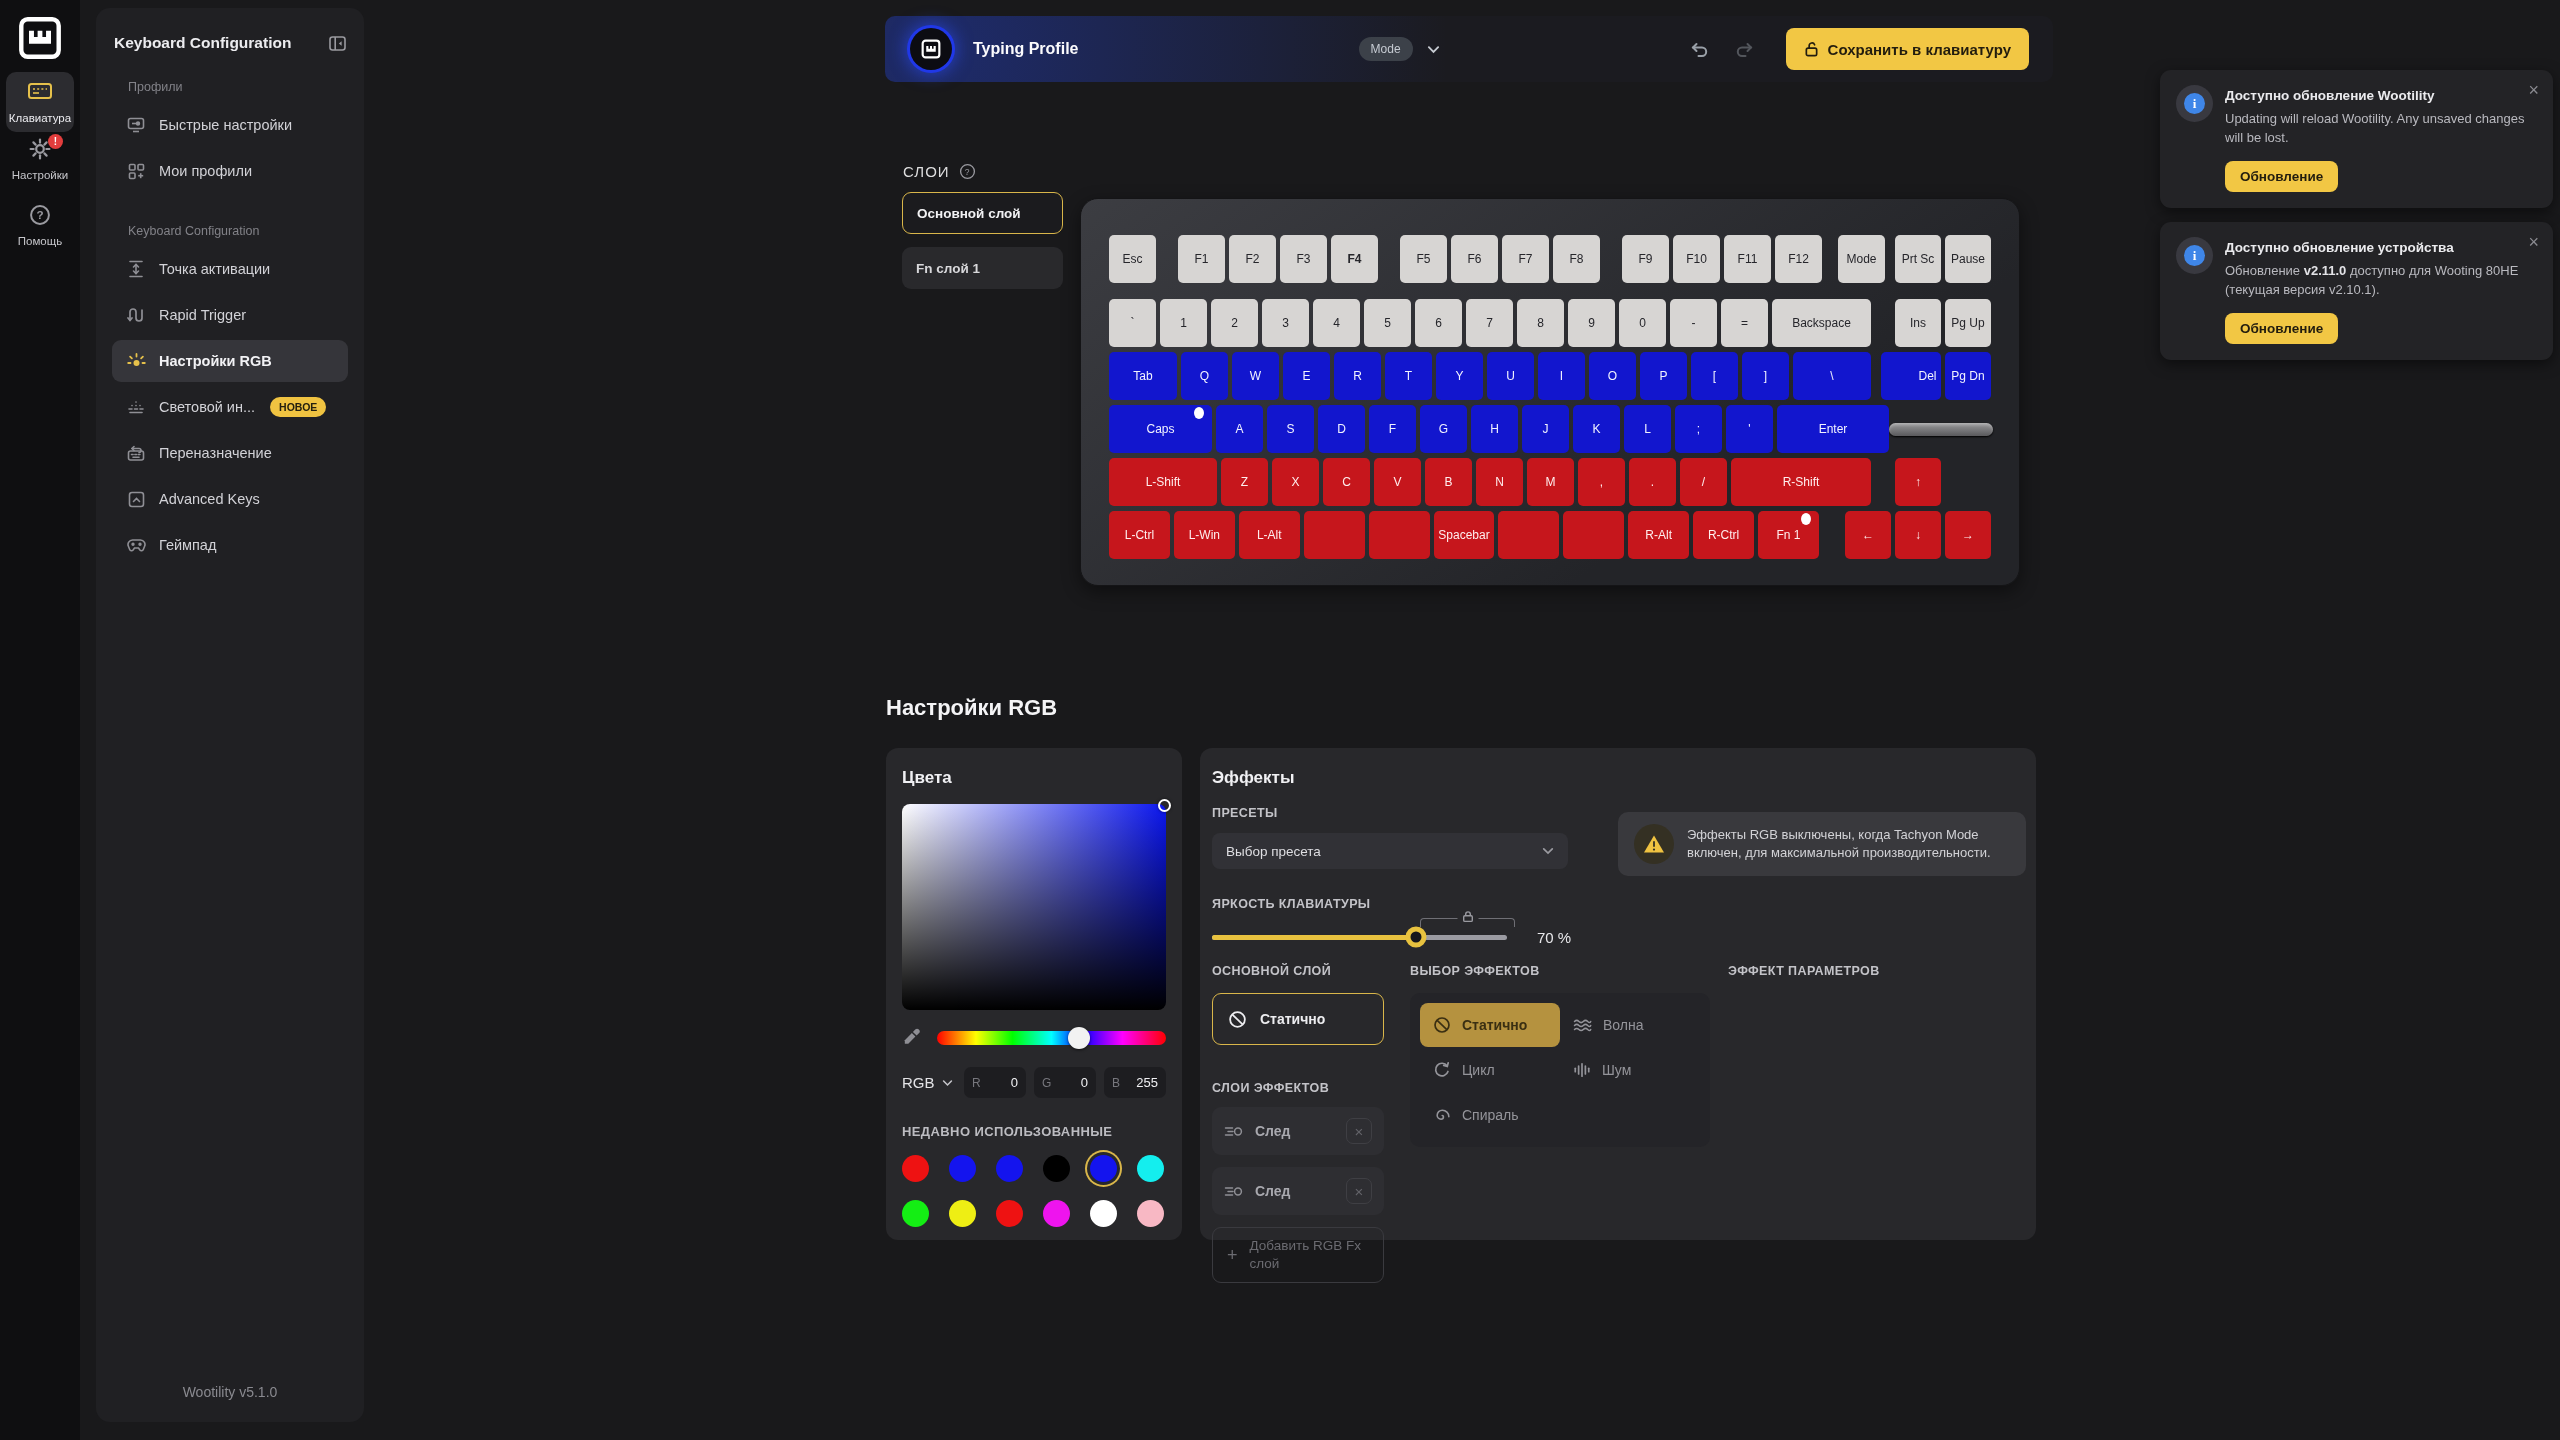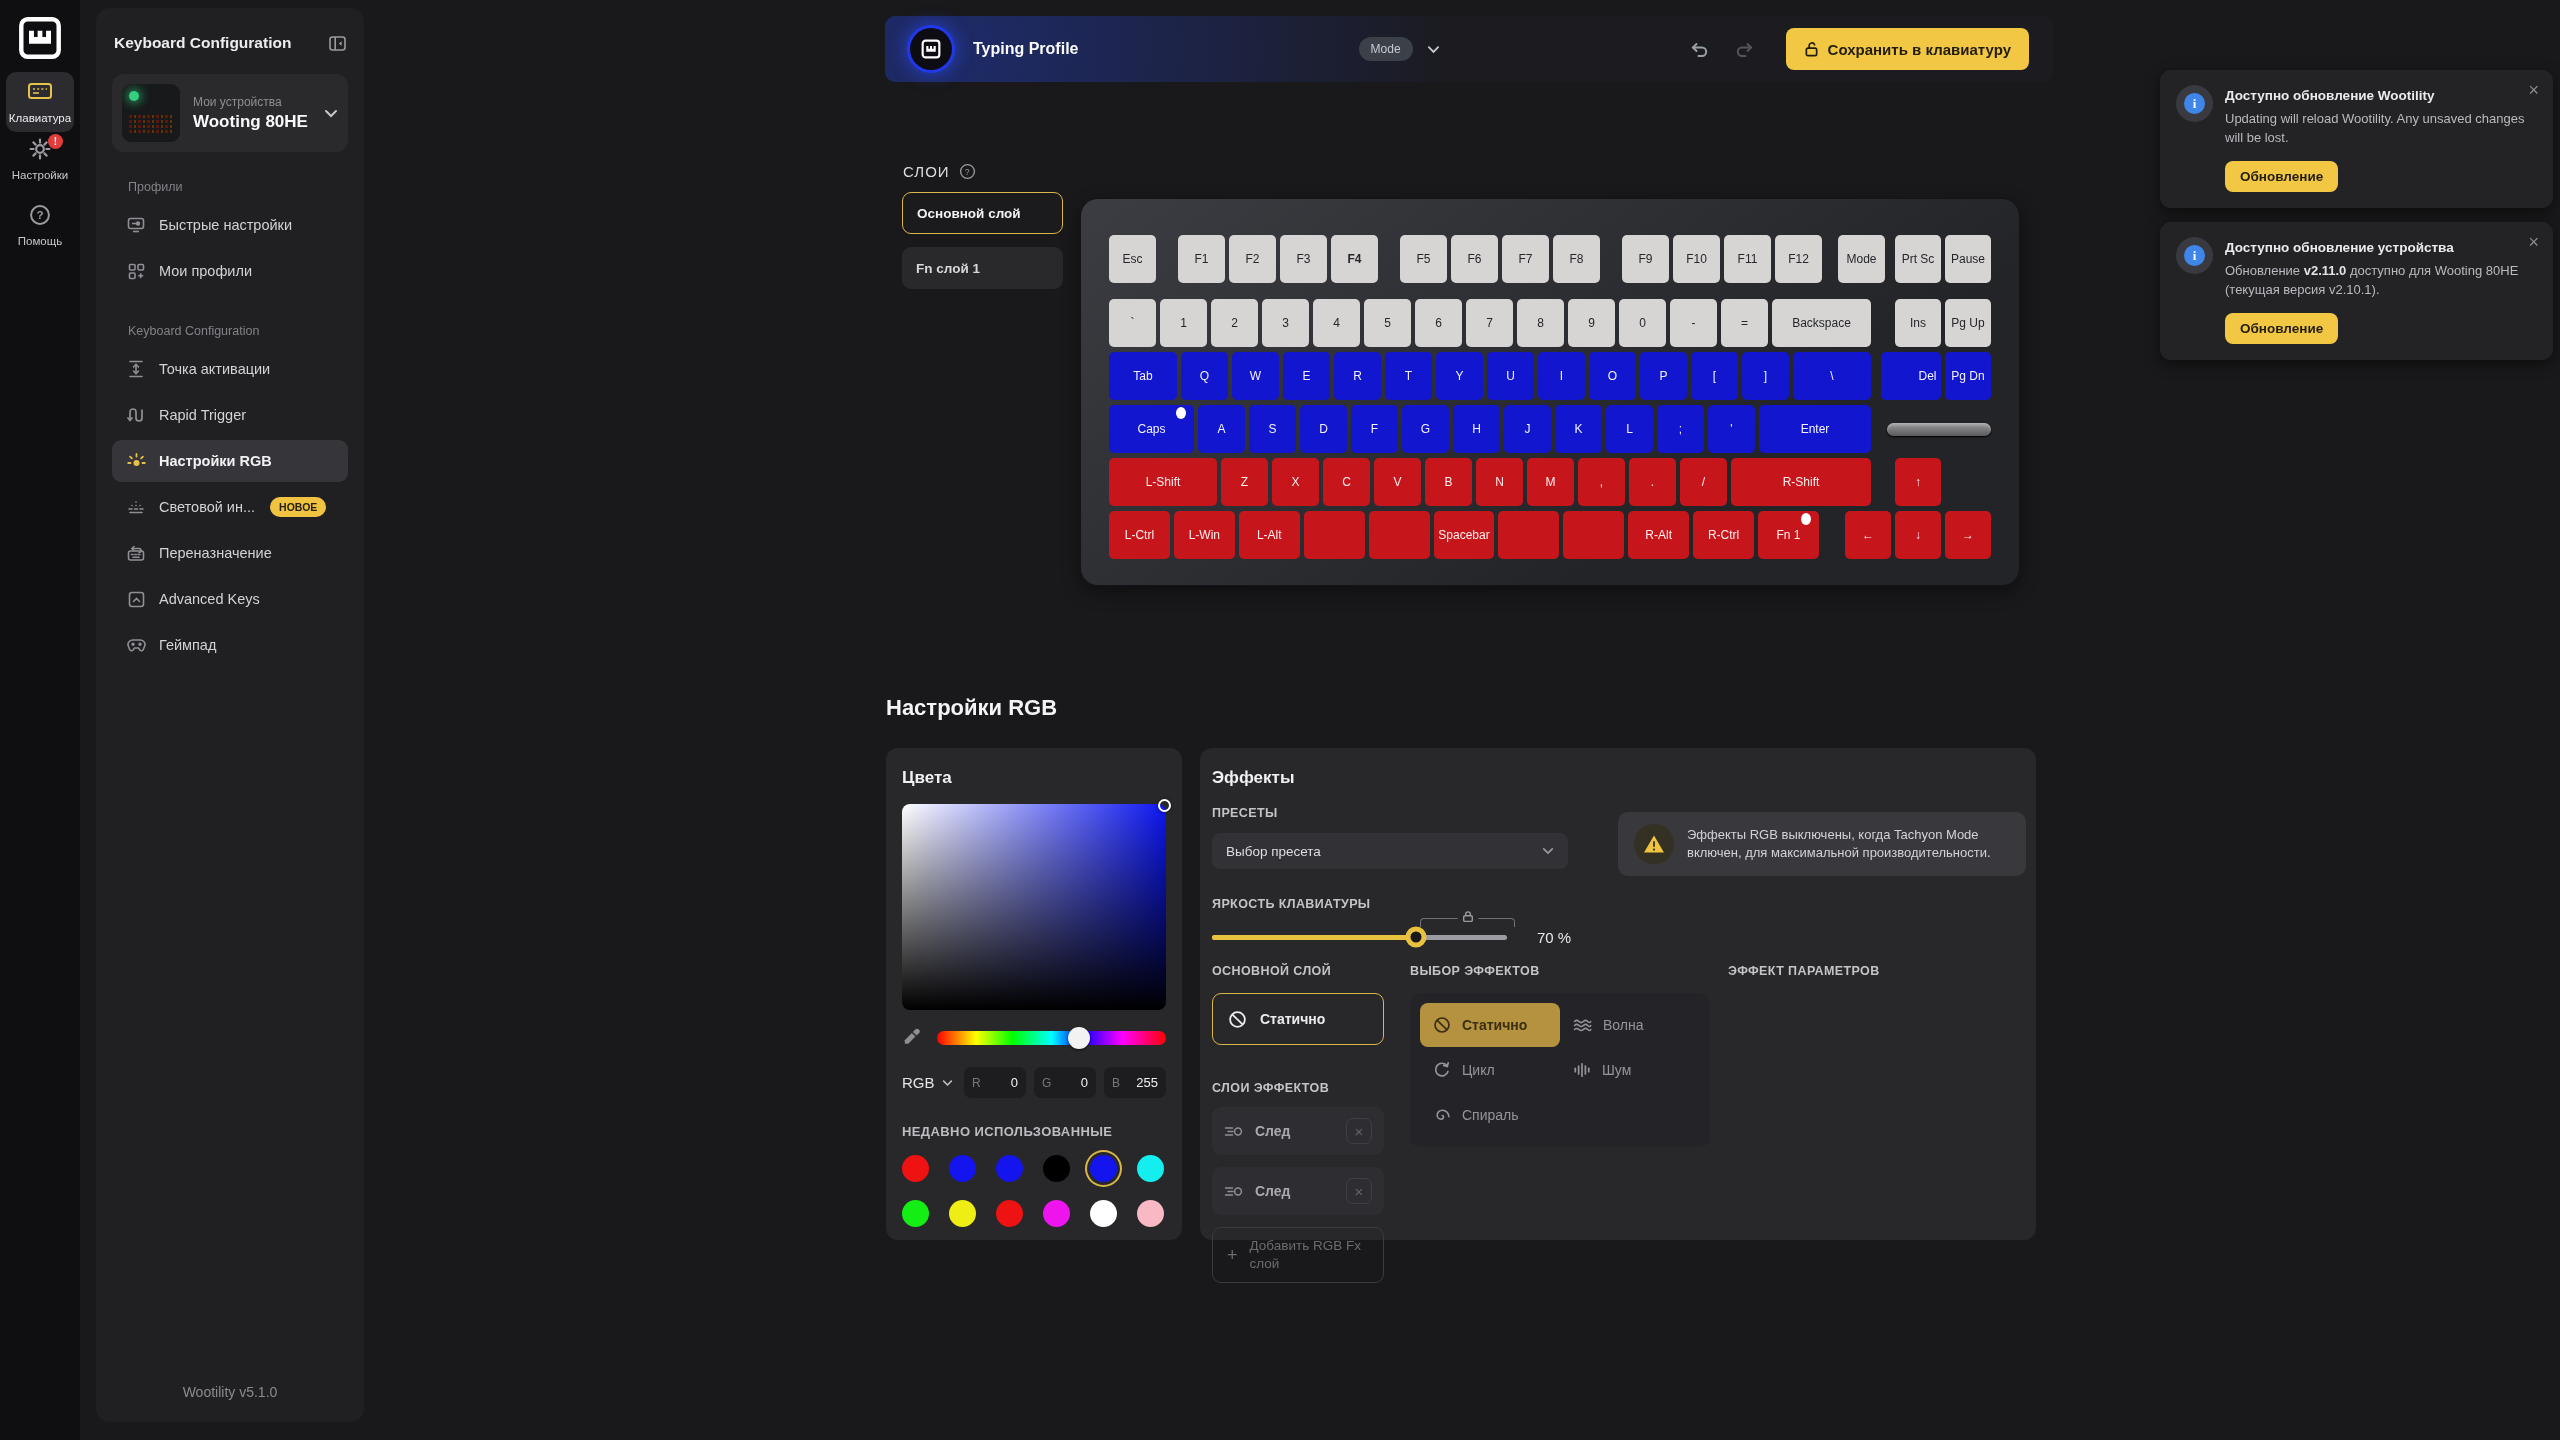--- a/index.html
+++ b/index.html
@@ -237,40 +237,20 @@
   <div class="sb-header">
     <span class="sb-title">Keyboard Configuration</span>
     <span style="color:#9a9aa0;cursor:pointer">
       <svg width="17" height="15" viewBox="0 0 17 15">
           <rect x="1" y="1" width="15" height="13" rx="2.5" fill="none" stroke="currentColor" stroke-width="1.6"></rect>
           <line x1="6.2" y1="1" x2="6.2" y2="14" stroke="currentColor" stroke-width="1.6"></line>
           <path d="M12.6 5.2 L9.8 7.5 l2.8 2.3 z" fill="currentColor"></path>
         </svg>
     </span>
   </div>
-  <div class="device-card">
-    <div class="device-thumb">
-      <span class="device-dot"></span>
-      <div class="device-kbrows">
-          <div></div>
-          <div></div>
-          <div></div>
-          <div></div>
-        </div>
-    </div>
-    <div class="device-meta">
-      <div class="device-group">Мои устройства</div>
-      <div class="device-name">Wooting 80HE</div>
-    </div>
-    <span class="device-chev">
-      <svg width="14" height="9" viewBox="0 0 14 9">
-          <polyline points="2,2 7,7 12,2" fill="none" stroke="currentColor" stroke-width="2" stroke-linecap="round"></polyline>
-        </svg>
-    </span>
-  </div>
 
   <div class="sb-section">Профили</div>
   <div class="sb-item">
     <span class="sb-icon">
         <svg width="18" height="16" viewBox="0 0 18 16" stroke="currentColor" fill="none" stroke-width="1.6">
           <rect x="1.5" y="1.5" width="15" height="10" rx="2"></rect>
           <line x1="5" y1="6.5" x2="13" y2="6.5"></line>
           <circle cx="11" cy="6.5" r="1.4" fill="currentColor"></circle>
           <line x1="6" y1="14.5" x2="12" y2="14.5"></line>
         </svg>
@@ -494,21 +474,21 @@
           <div class="key k-blue" style="width: 47px;">]</div>
           <div class="key k-blue" style="width: 78px;">\</div>
         </div>
         <div class="kb-group kb-right">
           <div class="key k-blue" style="width: 60px; padding-left: 33px;">Del</div>
           <div class="key k-blue" style="width: 46px;">Pg Dn</div>
         </div>
       </div>
       <div class="kb-row">
         <div class="kb-group">
-          <div class="key k-blue" style="width: 85px;">Caps<span class="key-dot"></span></div>
+          <div class="key k-blue" style="width: 103px;">Caps<span class="key-dot"></span></div>
           <div class="key k-blue" style="width: 47px;">A</div>
           <div class="key k-blue" style="width: 47px;">S</div>
           <div class="key k-blue" style="width: 47px;">D</div>
           <div class="key k-blue" style="width: 47px;">F</div>
           <div class="key k-blue" style="width: 47px;">G</div>
           <div class="key k-blue" style="width: 47px;">H</div>
           <div class="key k-blue" style="width: 47px;">J</div>
           <div class="key k-blue" style="width: 47px;">K</div>
           <div class="key k-blue" style="width: 47px;">L</div>
           <div class="key k-blue" style="width: 47px;">;</div>

